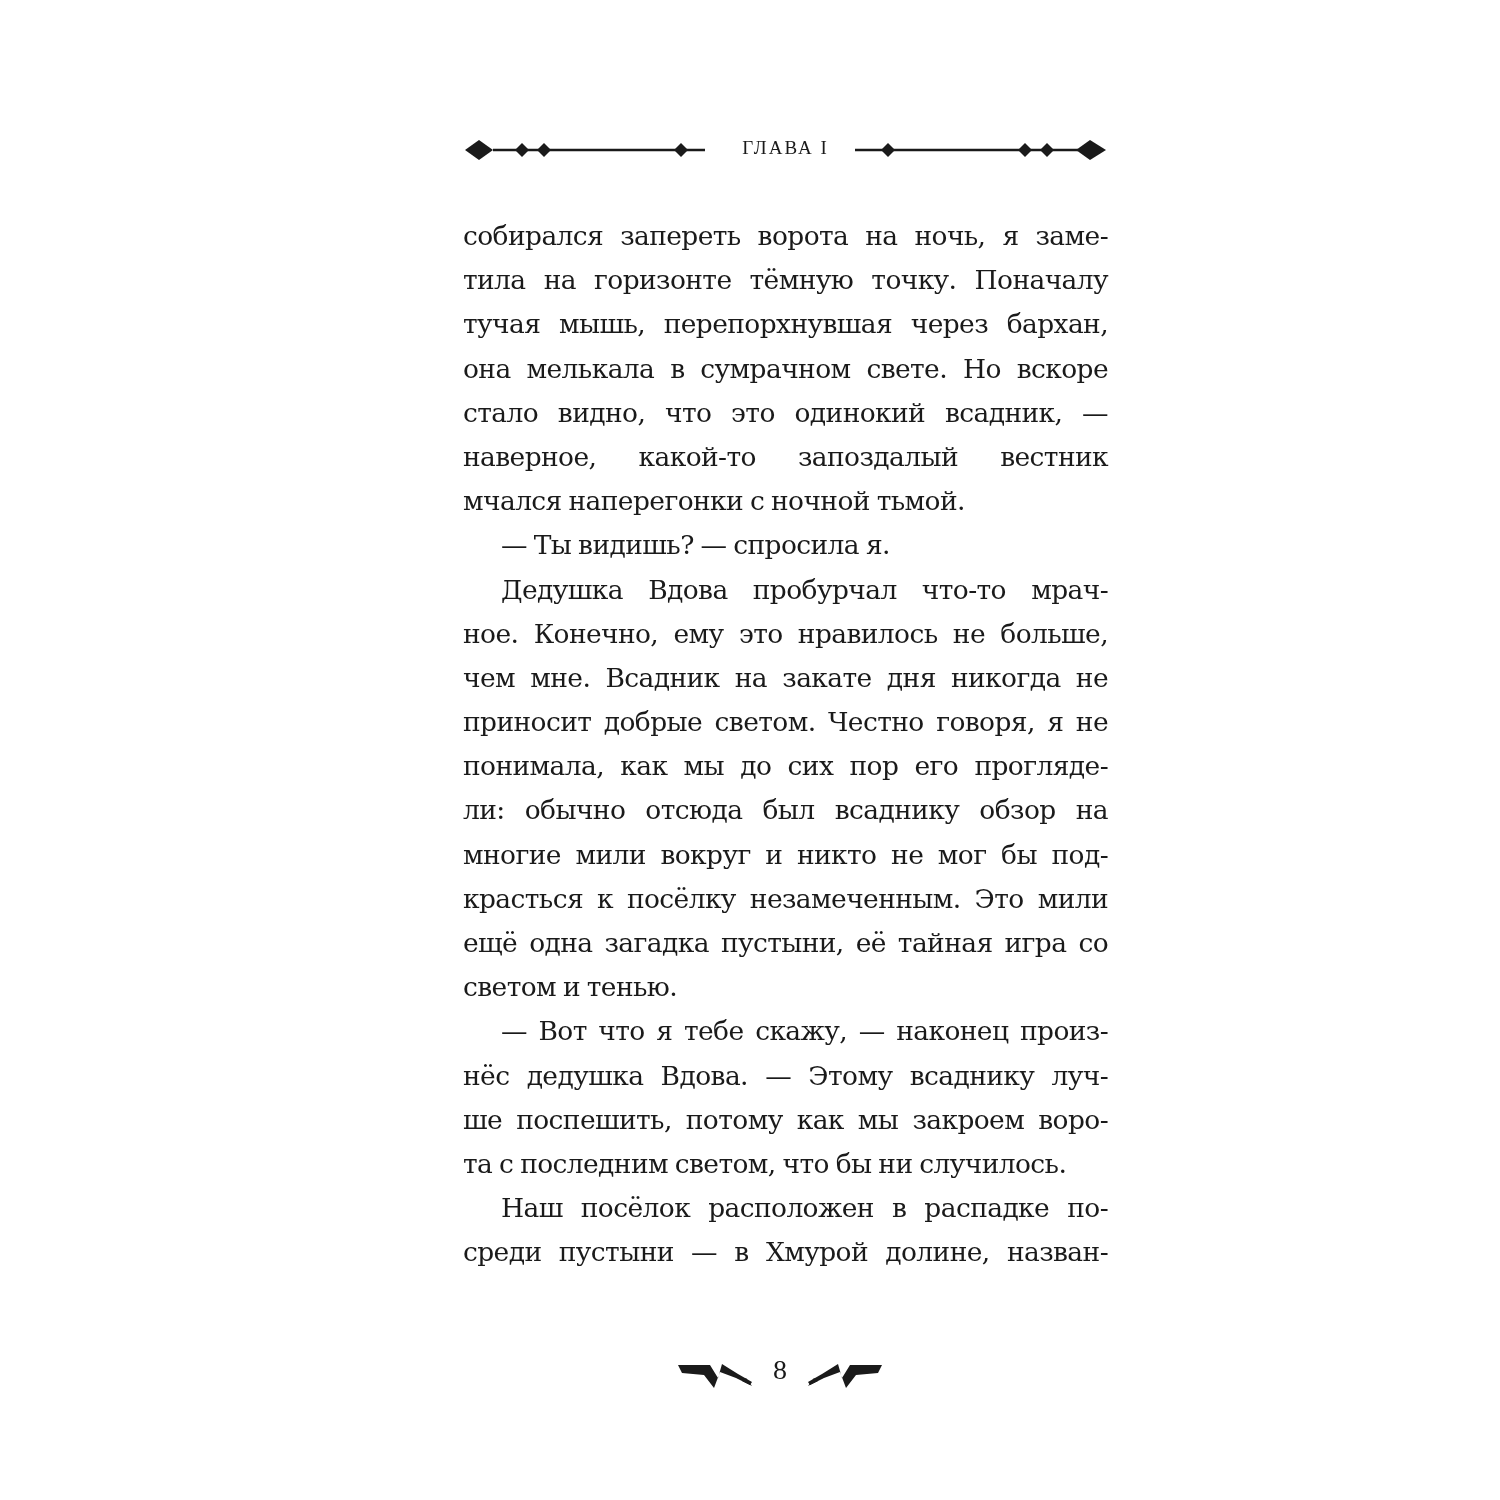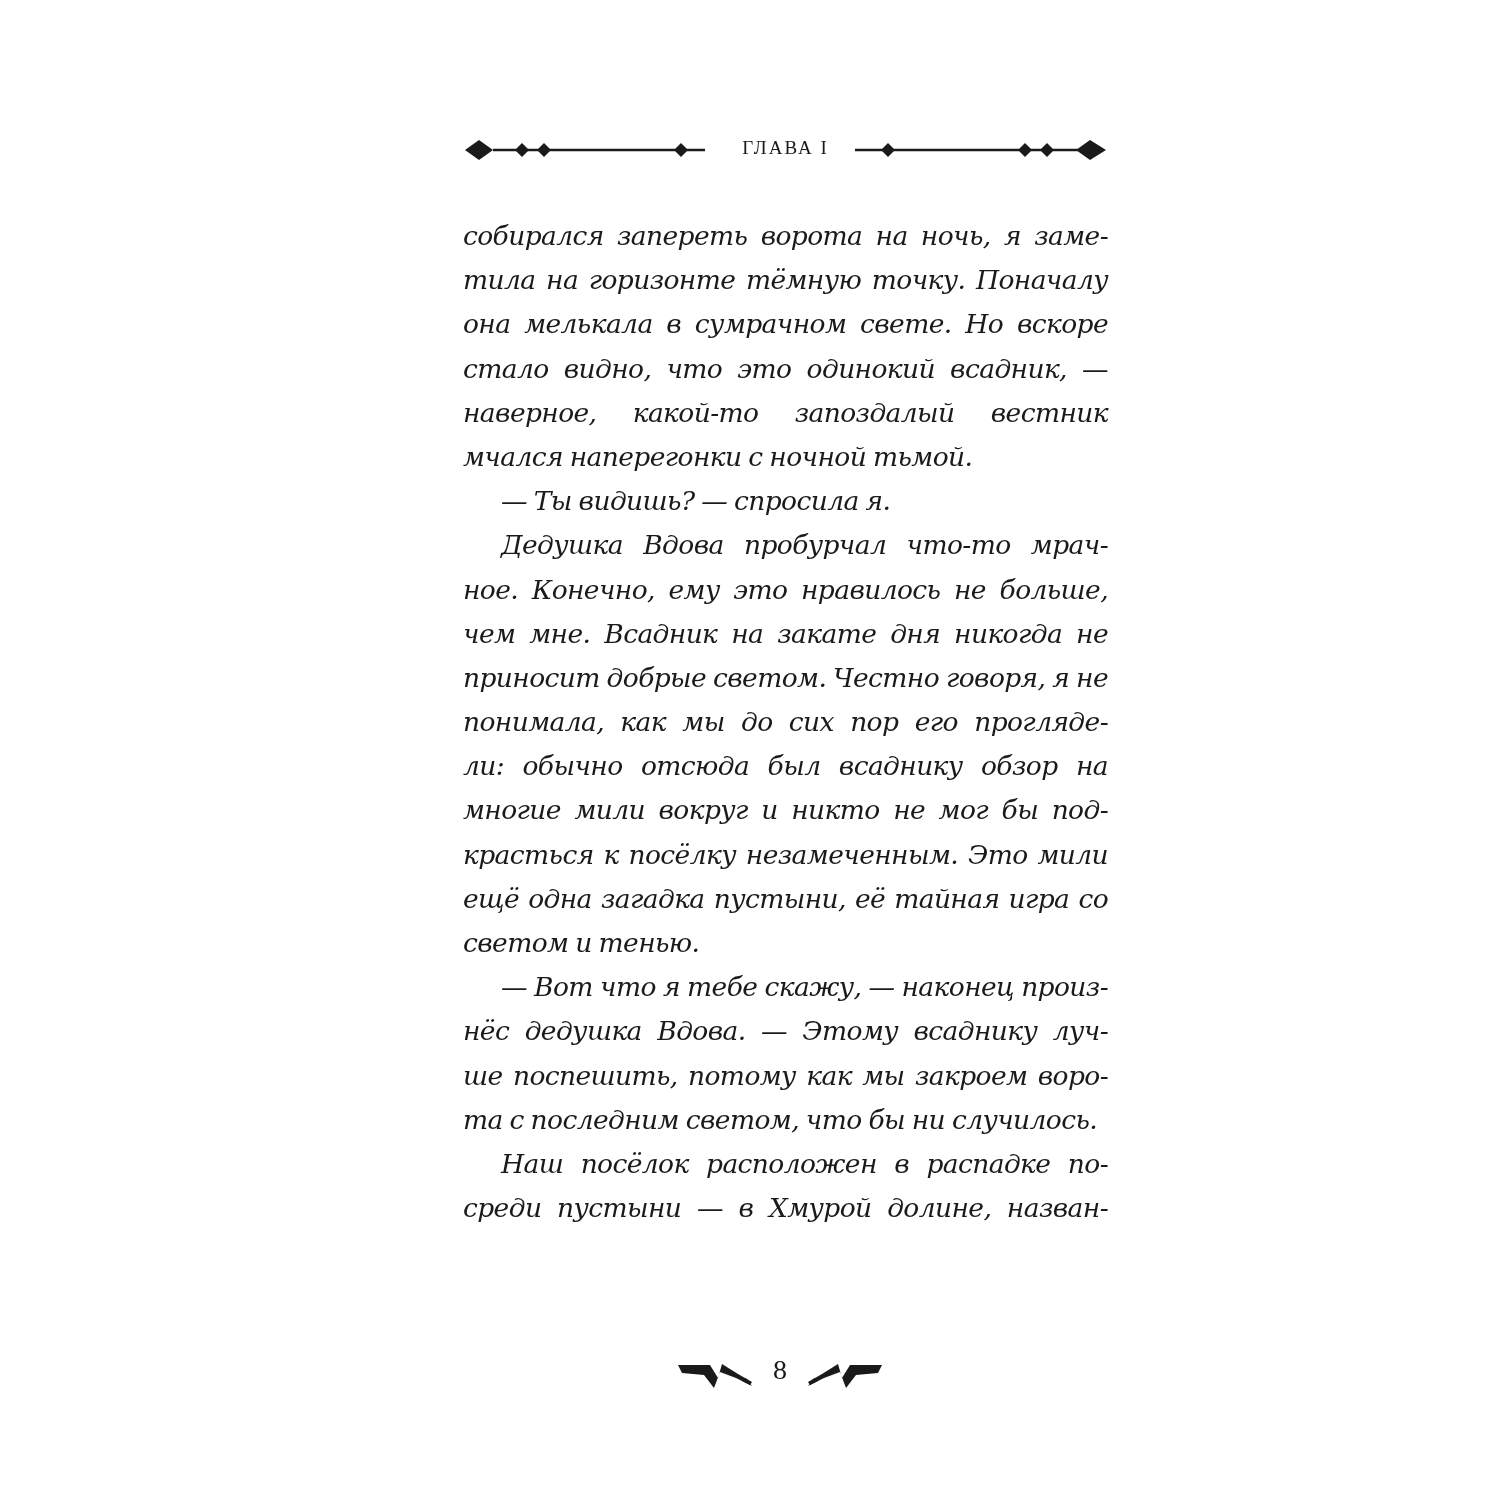--- a/index.html
+++ b/index.html
@@ -42,21 +42,20 @@
     font-size: 19px;
     letter-spacing: 2px;
     color: #1a1a1a;
   }
   
   .text-block {
     position: absolute;
     left: 463px;
     top: 206px;
     width: 645px;
-    font-style: italic;
   }
   .line {
     height: 44.2px;
     line-height: 44px;
     font-size: 26.5px;
     white-space: nowrap;
     text-align: justify;
     text-align-last: justify;
     font-family: "DejaVu Serif", serif;
     letter-spacing: -0.6px;
@@ -110,20 +109,21 @@
       <polygon points="555,16 562,9 569,16 562,23" fill="#1a1a1a"></polygon>
       <polygon points="577,16 584,9 591,16 584,23" fill="#1a1a1a"></polygon>
       <polygon points="613,16 627,6 643,16 627,26" fill="#1a1a1a"></polygon>
     </svg>
     <div class="chapter-label">ГЛАВА I</div>
   </div>
 
   <div class="text-block" id="text-block">
       <div class="line">собирался запереть ворота на ночь, я заме-</div>
       <div class="line">тила на горизонте тёмную точку. Поначалу</div>
+      <div class="line">тучая мышь, перепорхнувшая через бархан,</div>
       <div class="line">она мелькала в сумрачном свете. Но вскоре</div>
       <div class="line">стало видно, что это одинокий всадник, —</div>
       <div class="line">наверное, какой-то запоздалый вестник</div>
       <div class="line last">мчался наперегонки с ночной тьмой.</div>
       <div class="line indent last">— Ты видишь? — спросила я.</div>
       <div class="line indent">Дедушка Вдова пробурчал что-то мрач-</div>
       <div class="line">ное. Конечно, ему это нравилось не больше,</div>
       <div class="line">чем мне. Всадник на закате дня никогда не</div>
       <div class="line">приносит добрые светом. Честно говоря, я не</div>
       <div class="line">понимала, как мы до сих пор его прогляде-</div>

